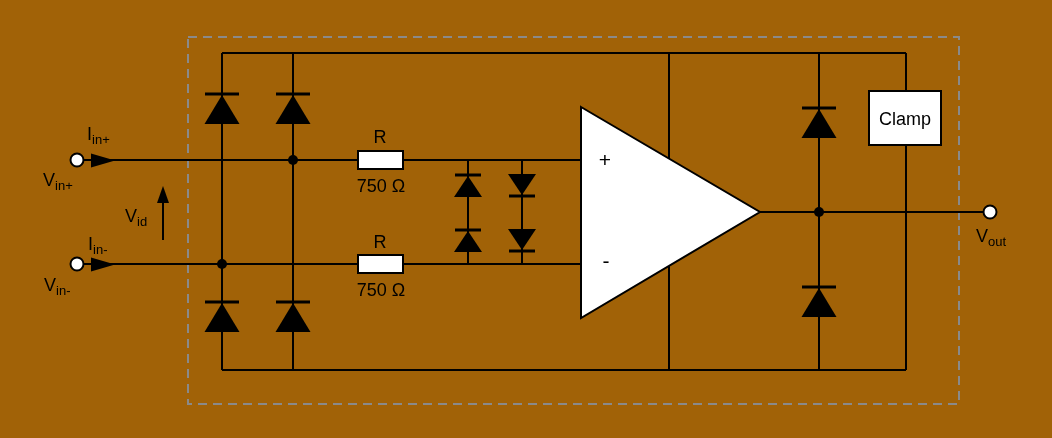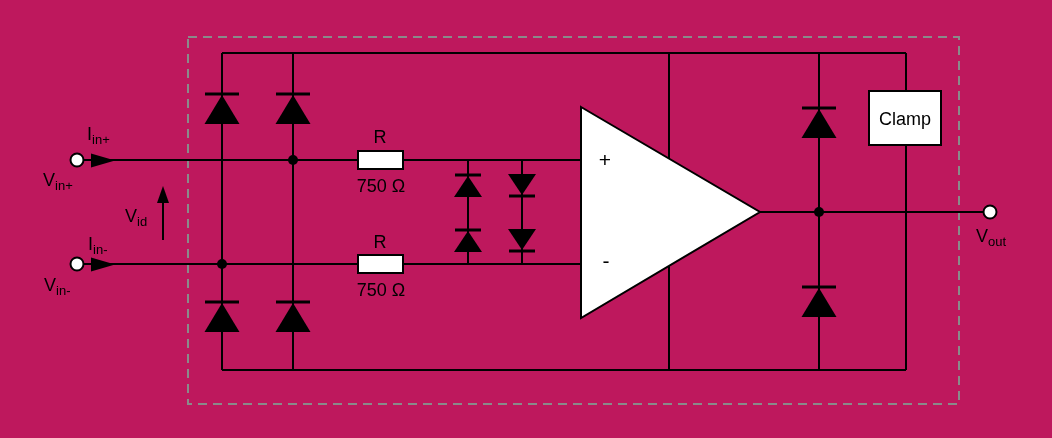--- a/index.html
+++ b/index.html
@@ -1,16 +1,16 @@
 <!DOCTYPE html>
 <html><head>
 <meta charset="utf-8">
 <style>
   html,body{margin:0;padding:0;background:#ffffff;}
-  .stage{position:relative;width:1052px;height:438px;background:#be185d;overflow:hidden;
+  .stage{position:relative;width:1052px;height:438px;background:#a16207;overflow:hidden;
          font-family:"Liberation Sans", sans-serif;}
   svg{position:absolute;left:0;top:0;}
   text{fill:#000000;font-family:"Liberation Sans", sans-serif;font-size:18px;}
   .sub{font-size:13px;}
   .opamp-sign{font-size:21px;}
   .wire{stroke:#000000;stroke-width:2;fill:none;}
   .bar{stroke:#000000;stroke-width:3;fill:none;}
   .blackfill{fill:#000000;stroke:none;}
   .whitebox{fill:#ffffff;stroke:#000000;stroke-width:2;}
   .terminal{fill:#ffffff;stroke:#000000;stroke-width:2;}

